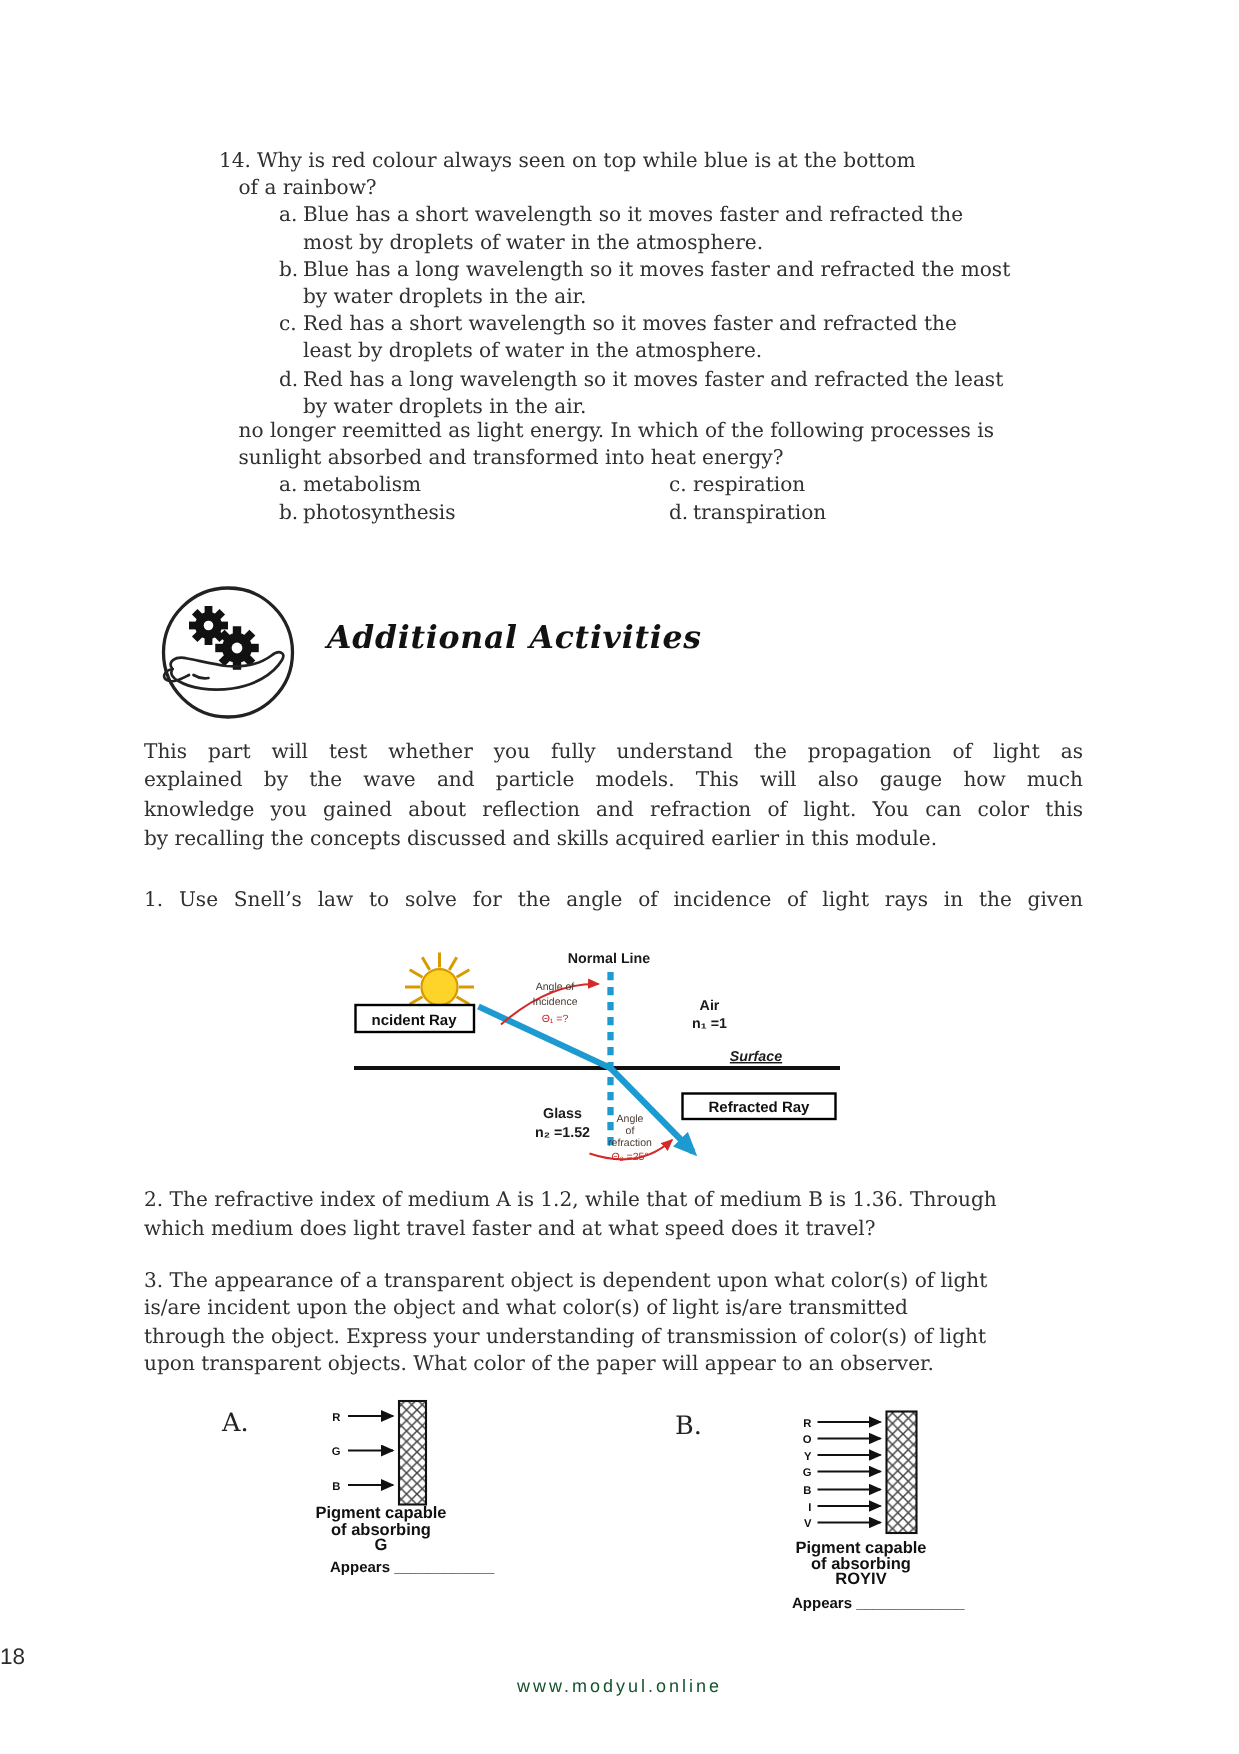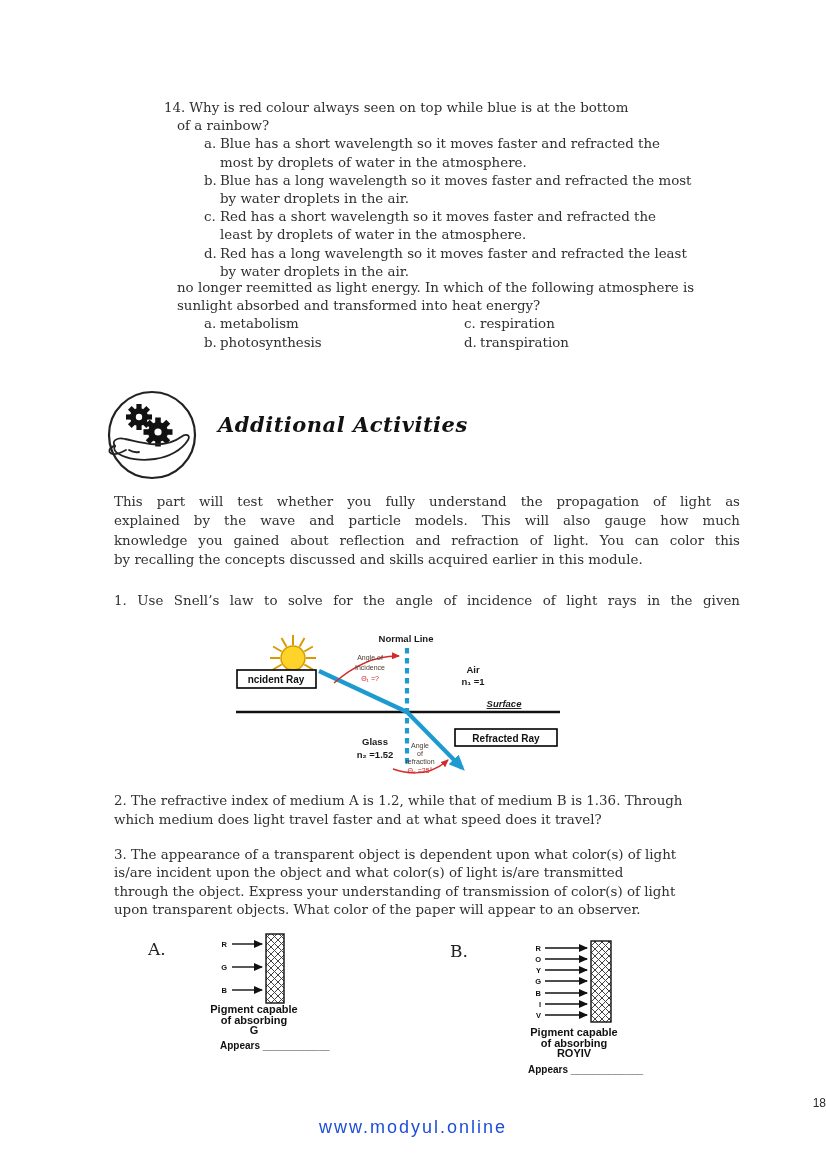--- a/index.html
+++ b/index.html
@@ -1,20 +1,20 @@
 <!DOCTYPE html>
 <html><head>
 <meta charset="utf-8">
 <style>
   html,body{margin:0;padding:0;background:#fff;}
   body{width:826px;height:1169px;position:relative;font-family:"DejaVu Serif",serif;color:#303030;}
   .page{position:absolute;inset:0;background:#fff;overflow:hidden;}
 
   
-  .blk{position:absolute;left:114px;width:626px;font-size:13.4px;line-height:18.2px;}
+  .blk{position:absolute;left:96px;width:626px;font-size:13.4px;line-height:18.2px;}
   .stem{margin-left:50px;}
   .stem .rest{margin-left:13px;}
   .num{margin-right:4px;}
   .opt{display:flex;margin-left:90px;}
   .opt .letter{flex:none;width:16px;}
   .opt .lines .ln{display:block;}
 
   .q15opts{margin-left:90px;display:grid;grid-template-columns:260px auto;}
   .q15opts .cell{display:flex;}
   .q15opts .letter{flex:none;width:16px;}
@@ -33,22 +33,22 @@
   .dred{font-size:7px;fill:#cc2020;}
   .boxlbl{font-weight:bold;font-size:10px;fill:#111;}
 
   
   .pig{position:absolute;font-family:"Liberation Sans",sans-serif;}
   .pig .biglabel{position:absolute;font-family:"DejaVu Serif",serif;font-size:17px;color:#222;}
   .pig svg text{font-family:"Liberation Sans",sans-serif;font-weight:bold;font-size:7.5px;fill:#111;}
   .pig .caption{position:absolute;text-align:center;font-weight:bold;font-size:11px;line-height:10.5px;color:#111;}
   .pig .appears{position:absolute;font-weight:bold;font-size:10px;color:#111;white-space:nowrap;}
 
-  .pagenum{position:absolute;top:1096px;left:0;width:100%;text-align:right;font-family:"Liberation Sans",sans-serif;font-size:12px;color:#2b2b2b;}
-  .watermark{position:absolute;top:1117px;left:0;width:100%;text-align:center;font-family:"Liberation Sans",sans-serif;font-size:18px;letter-spacing:2px;color:#1d4ed8;}
+  .pagenum{position:absolute;top:1096px;left:0;width:100%;text-align:left;font-family:"Liberation Sans",sans-serif;font-size:15px;color:#2b2b2b;}
+  .watermark{position:absolute;top:1117px;left:0;width:100%;text-align:center;font-family:"Liberation Sans",sans-serif;font-size:12px;letter-spacing:2px;color:#14532d;}
 </style>
 </head>
 <body>
 
 <div class="page">
 
   <div class="blk" style="top:99px;">
     <div class="stem">
       <div><span class="num">14.</span><span>Why is red colour always seen on top while blue is at the bottom</span></div>
       <div class="rest">of a rainbow?</div>
@@ -78,21 +78,21 @@
       <span class="letter">d.</span>
       <span class="lines">
           <span class="ln">Red has a long wavelength so it moves faster and refracted the least</span>
           <span class="ln">by water droplets in the air.</span>
         </span>
     </div>
   </div>
 
   <div class="blk" style="top:279px;">
     <div class="stem">
-      <div class="rest">no longer reemitted as light energy. In which of the following atmosphere is</div>
+      <div class="rest">no longer reemitted as light energy. In which of the following processes is</div>
       <div class="rest">sunlight absorbed and transformed into heat energy?</div>
     </div>
     <div class="q15opts">
       <div class="cell">
           <span class="letter">a.</span>
           <span>metabolism</span>
         </div>
       <div class="cell">
           <span class="letter">c.</span>
           <span>respiration</span>

